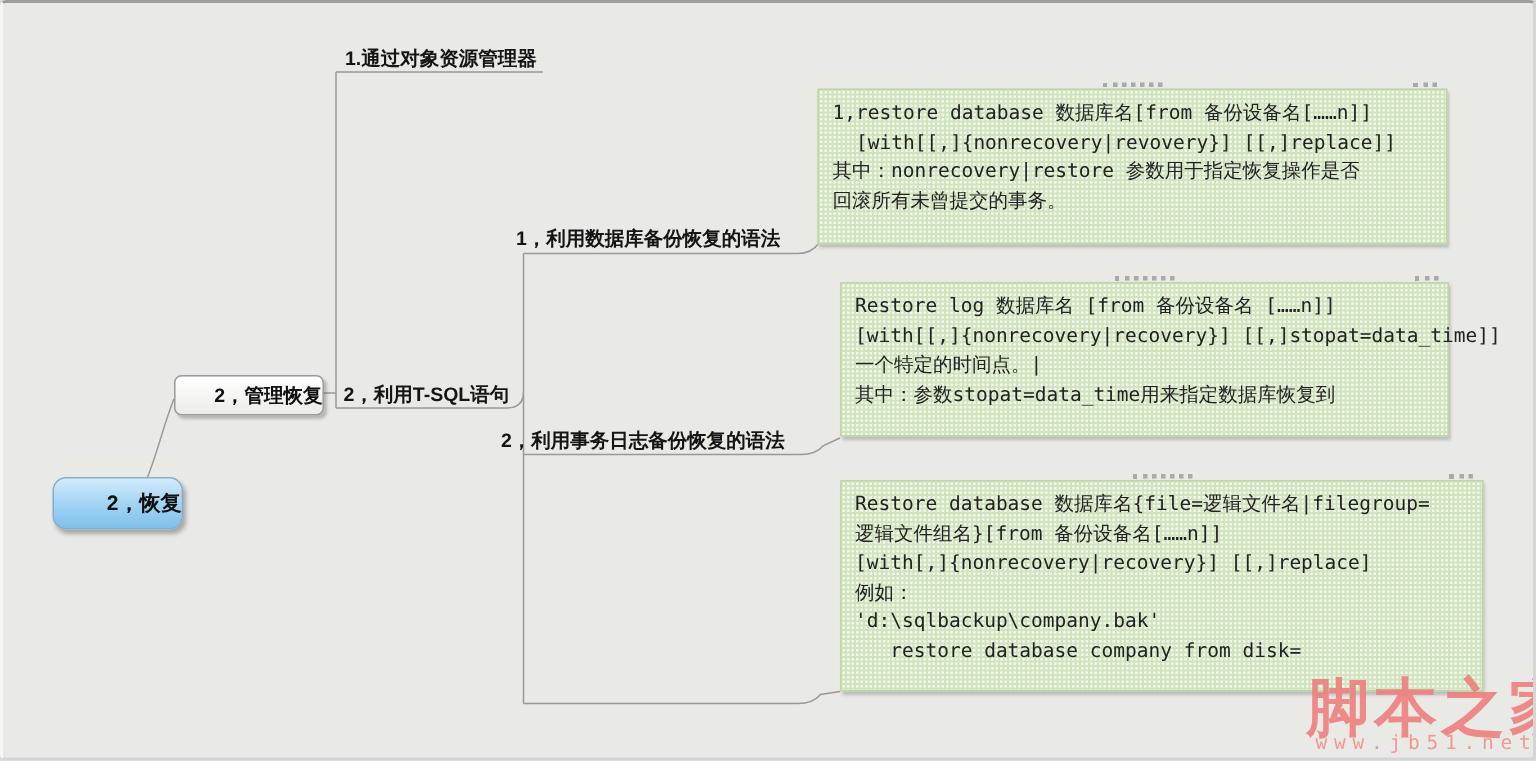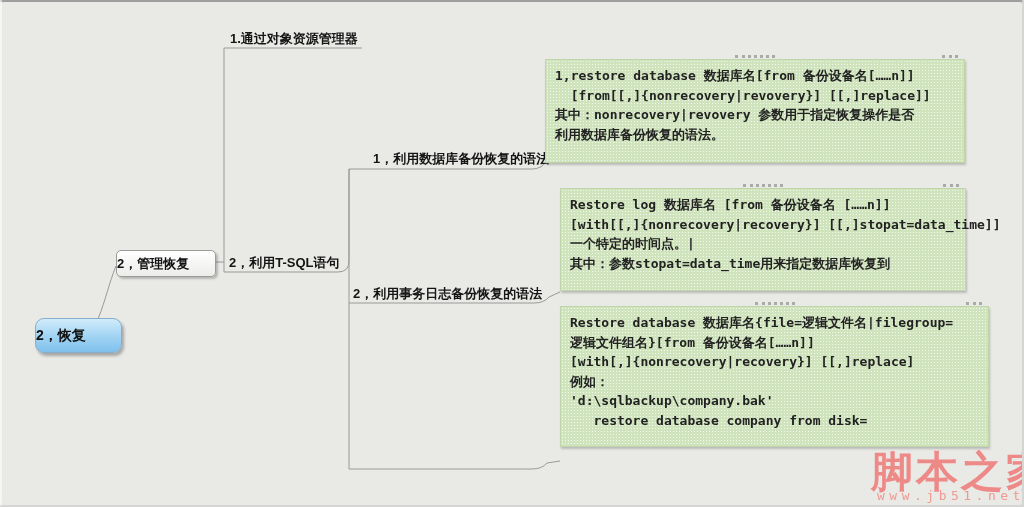--- a/index.html
+++ b/index.html
@@ -5,50 +5,50 @@
   html,body{margin:0;padding:0;background:#d8d8d6;}
   .frame{
     position:relative;width:1024px;height:507px;box-sizing:border-box;
     background:#e9e9e6;overflow:hidden;
     border:2px solid #d5d5d3;border-top-color:#9e9e9e;border-left-color:#f6f6f4;
     border-radius:4px;
     font-family:"Liberation Sans",sans-serif;
   }
   .wires{position:absolute;left:0;top:0;width:1024px;height:507px;pointer-events:none;}
 
-  .node{position:absolute;display:flex;align-items:center;justify-content:flex-start;
+  .node{position:absolute;display:flex;align-items:center;justify-content:flex-end;
         font-weight:bold;color:#111;white-space:nowrap;}
   .root{left:33px;top:316px;width:85px;height:33px;font-size:14px;
         background:linear-gradient(180deg,#d2ecfb 0%,#a3d4f3 50%,#7fc1ec 100%);
         border:1px solid #86aecb;border-radius:9px;
         box-shadow:2px 3px 3px rgba(70,70,70,.4);}
   .mgmt{left:114px;top:248px;width:98px;height:25px;font-size:13px;
         background:linear-gradient(180deg,#ffffff 0%,#ececea 100%);
         border:1px solid #9b9b9b;border-radius:5px;
         box-shadow:2px 2px 2px rgba(70,70,70,.3);}
 
   .plain{position:absolute;font-size:13px;font-weight:bold;color:#151515;white-space:nowrap;text-align:center;}
   .n1{left:228px;top:28px;}
   .tsql{left:227px;top:252px;}
-  .b1{left:371px;top:148px;}
-  .b2{left:351px;top:283px;}
+  .b1{left:342px;top:148px;}
+  .b2{left:332px;top:283px;}
   .b3{left:351px;top:449px;}
 
   .note{position:absolute;box-sizing:border-box;
         background-color:#cfe3bc;
         background-image:radial-gradient(rgba(255,255,255,.75) .8px,rgba(0,0,0,0) 1px);
         background-size:3px 3px;
         border:1px solid #bed6a9;
         box-shadow:1px 2px 2px rgba(100,100,100,.35);
         font-family:"DejaVu Sans Mono",monospace;font-size:13px;line-height:19.5px;
-        color:#222;padding:6px 9px;font-weight:bold;}
+        color:#222;padding:6px 9px;}
   .note .ln{white-space:pre;}
   .note1{left:543px;top:57px;width:420px;height:104px;}
   .note2{left:558px;top:186px;width:406px;height:103px;}
-  .note3{left:558px;top:304px;width:429px;height:141px;}
+  .note3{left:558px;top:318px;width:429px;height:141px;}
   .stitch-center{position:absolute;left:50%;width:40px;margin-left:-20px;top:-5px;height:0;
         border-top:3px dotted #909090;opacity:.7;}
   .stitch-corner{position:absolute;right:6px;top:-5px;width:16px;height:0;
         border-top:3px dotted #9a9a9a;opacity:.8;}
 
   .wm-title{position:absolute;left:869px;top:442px;
         font-family:"Liberation Serif",serif;font-weight:bold;font-size:42px;
         color:#ee8180;letter-spacing:3px;opacity:.92;white-space:nowrap;}
   .wm-url{position:absolute;left:875px;top:486px;
         font-family:"DejaVu Sans Mono",monospace;font-size:13px;
@@ -93,23 +93,23 @@
 
   <div class="plain b2">
     <span>2，利用事务日志备份恢复的语法</span>
   </div>
 
 
   <div class="note note1">
     <div class="stitch-center"></div>
     <div class="stitch-corner"></div>
     <div class="ln">1,restore database 数据库名[from 备份设备名[……n]]</div>
-    <div class="ln">  [from[[,]{nonrecovery|revovery}] [[,]replace]]</div>
-    <div class="ln">其中：nonrecovery|revovery 参数用于指定恢复操作是否</div>
-    <div class="ln">利用数据库备份恢复的语法。</div>
+    <div class="ln">  [with[[,]{nonrecovery|revovery}] [[,]replace]]</div>
+    <div class="ln">其中：nonrecovery|restore 参数用于指定恢复操作是否</div>
+    <div class="ln">回滚所有未曾提交的事务。</div>
   </div>
 
   <div class="note note2">
     <div class="stitch-center"></div>
     <div class="stitch-corner"></div>
     <div class="ln">Restore log 数据库名 [from 备份设备名 [……n]]</div>
     <div class="ln">[with[[,]{nonrecovery|recovery}] [[,]stopat=data_time]]</div>
     <div class="ln">一个特定的时间点。|</div>
     <div class="ln">其中：参数stopat=data_time用来指定数据库恢复到</div>
   </div>

